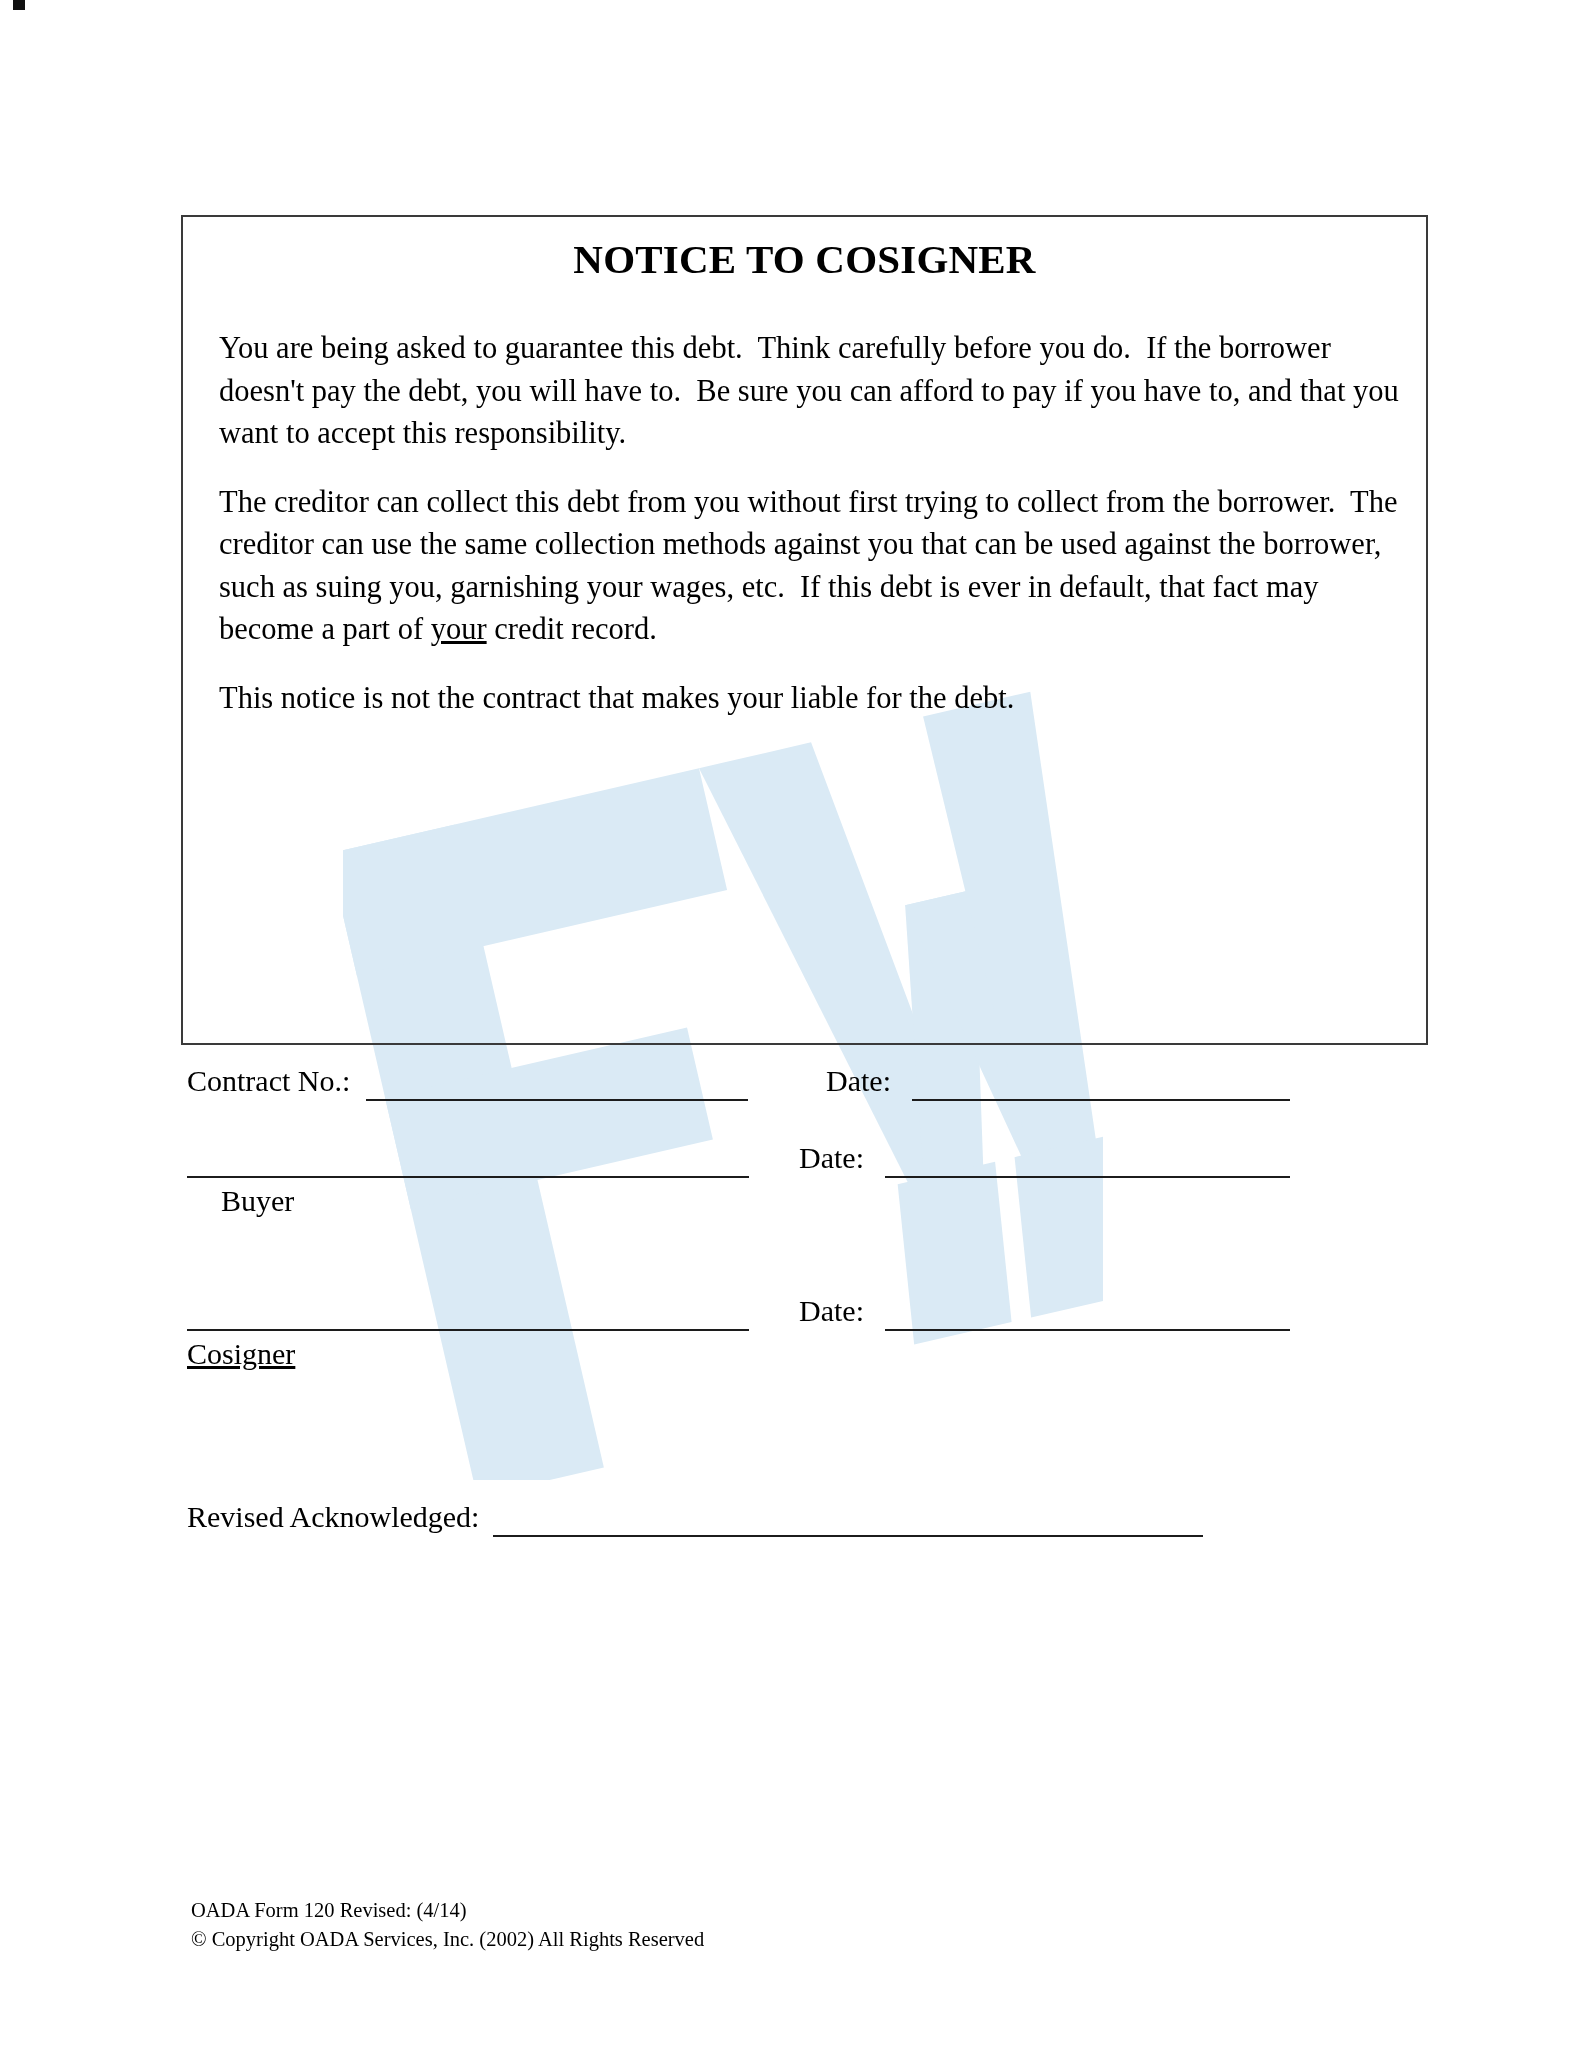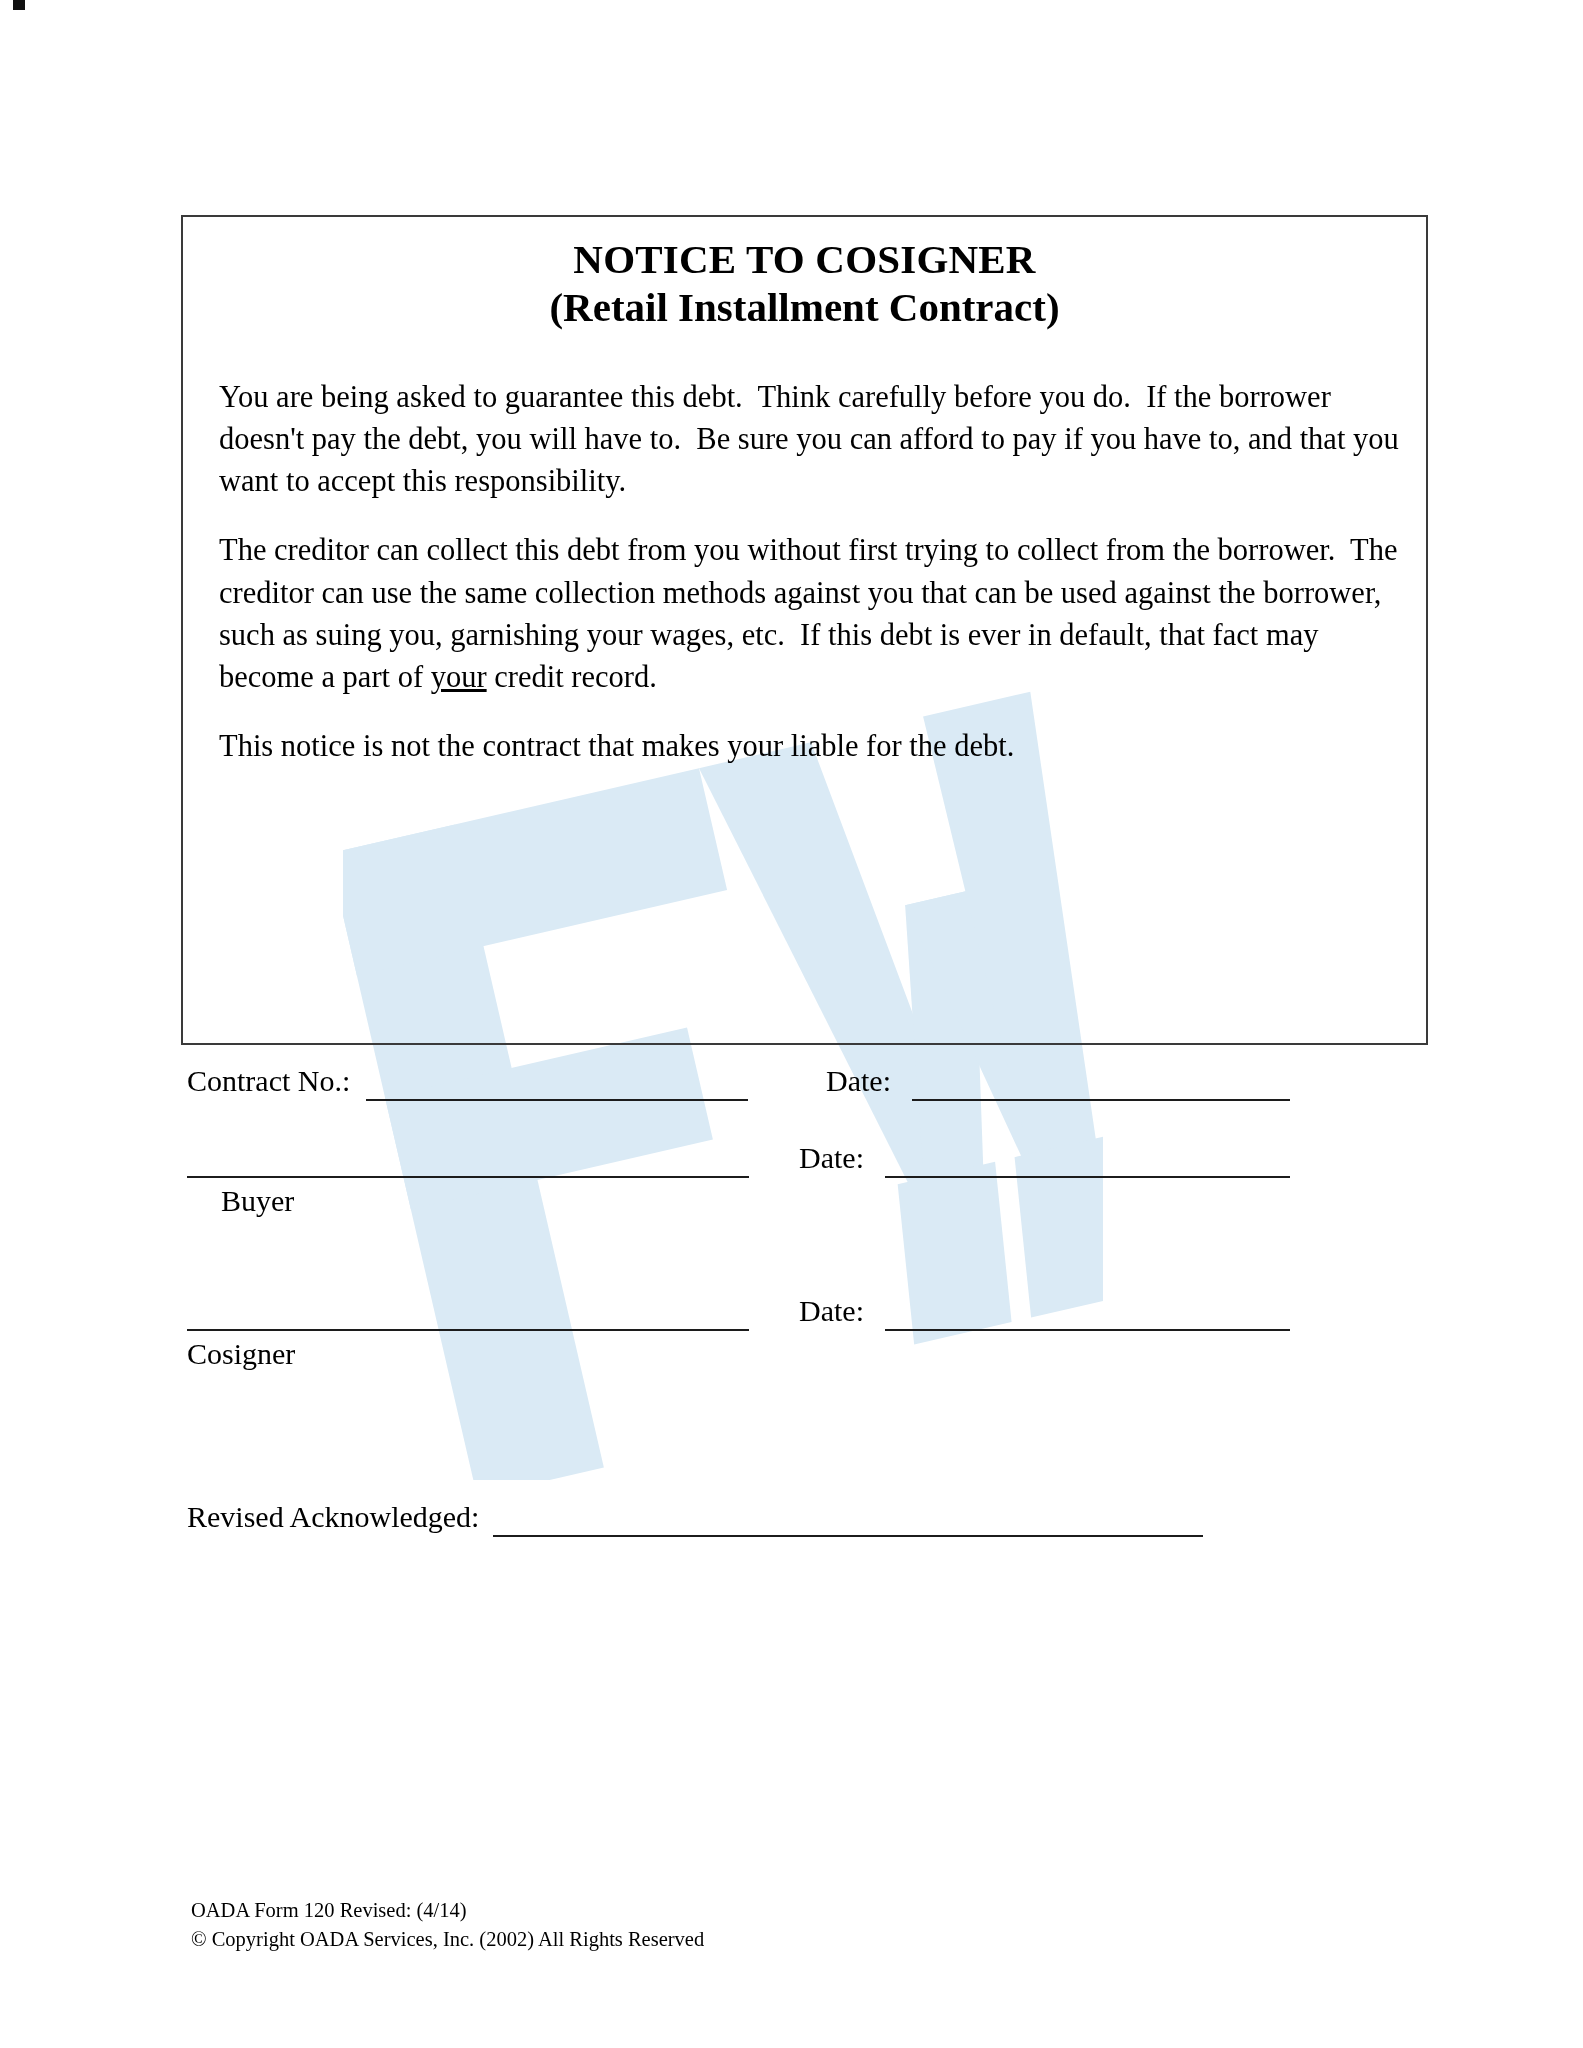--- a/index.html
+++ b/index.html
@@ -164,21 +164,20 @@
         <polygon points="520,600 620,600 600,760 500,760"></polygon>
         <polygon points="640,600 740,600 720,760 620,760"></polygon>
       </g>
     </svg>
   </div>
 
   <div id="notice-box">
 
     <div id="title-block">
       <div class="doc-title">NOTICE TO COSIGNER</div>
-      <div class="doc-subtitle">(Retail Installment Contract)</div>
     </div>
 
     <div id="notice-body">
       <p class="para">You are being asked to guarantee this debt.  Think carefully before you do.  If the borrower doesn't pay the debt, you will have to.  Be sure you can afford to pay if you have to, and that you want to accept this responsibility.</p>
 
 
       <p class="para"><span>The creditor can collect this debt from you without first trying to collect from the borrower.  The creditor can use the same collection methods against you that can be used against the borrower, such as suing you, garnishing your wages, etc.  If this debt is ever in default, that fact may become a part of </span><u>your</u><span> credit record.</span></p>
 
       <p class="para">This notice is not the contract that makes your liable for the debt.</p>
     </div>
@@ -196,21 +195,21 @@
 
     <div class="field-row" style="height:92px;">
       <span class="fld-rule" style="left:6px; top:61px; width:562px;"></span>
       <span class="sub-label" style="left:6px; top:69px;margin-left:34px;">Buyer</span>
       <span class="fld-label" style="left:618px; top:25px;">Date:</span>
       <span class="fld-rule" style="left:704px; top:61px; width:405px;"></span>
     </div>
 
     <div class="field-row" style="height:110px; margin-top:86px;">
       <span class="fld-rule" style="left:6px; top:36px; width:562px;"></span>
-      <span class="sub-label" style="left:6px; top:44px;">Cosigner</span>
+      <span class="sub-label" style="left:6px; top:44px;text-decoration:underline;">Cosigner</span>
       <span class="fld-label" style="left:618px; top:0;">Date:</span>
       <span class="fld-rule" style="left:704px; top:36px; width:405px;"></span>
     </div>
 
     <div class="field-row" style="height:60px; margin-top:96px;">
       <span class="fld-label" style="left:6px; top:0;">Revised Acknowledged:</span>
       <span class="fld-rule" style="left:312px; top:36px; width:710px;"></span>
     </div>
 
   </div>

